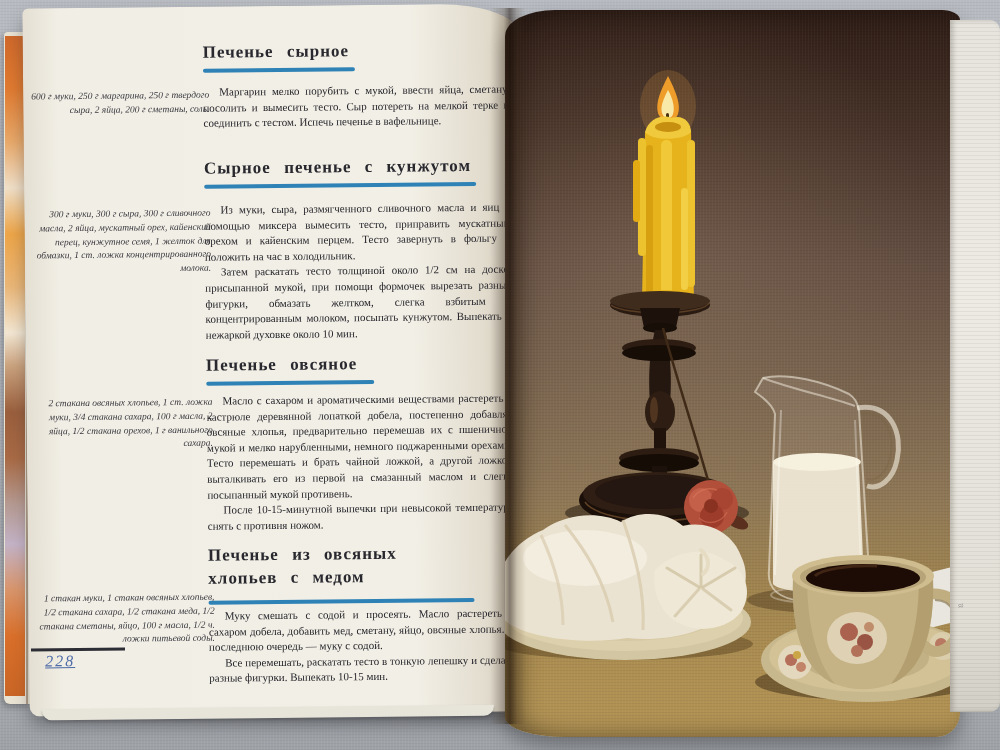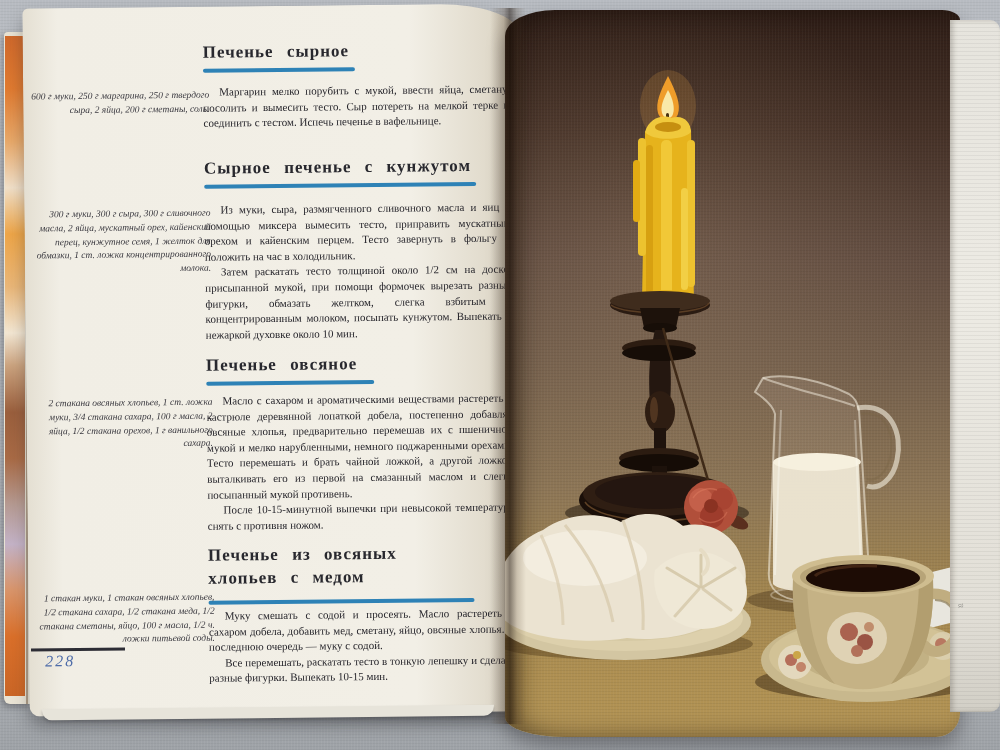--- a/index.html
+++ b/index.html
@@ -47,21 +47,21 @@
   .rbody p{margin:0;text-indent:16px;}
 
   .s1{top:36px;}  .s1 .rule{top:26px;width:152px;} .s1 .ing{top:46px;} .s1 .rbody{top:42px;}
   .s2{top:152px;} .s2 .rule{top:26px;width:272px;} .s2 .ing{top:48px;} .s2 .rbody{top:44px;}
   .s3{top:349px;} .s3 .rule{top:26px;width:168px;} .s3 .ing{top:40px;} .s3 .rbody{top:38px;}
   .s4{top:538px;} .s4 .rtitle{width:240px;line-height:1.35;}
   .s4 .rule{top:56px;width:266px;} .s4 .ing{top:46px;} .s4 .rbody{top:64px;}
 
   .pn-rule{position:absolute;left:2px;top:640px;width:94px;height:2.5px;background:#2d2d35;}
   .pagenum{position:absolute;left:16px;top:644px;font-size:16px;font-style:italic;
-    color:#4e6ca8;letter-spacing:2px;}
+    color:#4e6ca8;letter-spacing:2px;text-decoration:underline;}
 
   
   .right-page{left:505px;top:10px;width:455px;height:727px;
     border-radius:50px 18px 24px 60px / 26px 10px 24px 20px;
     background:
       repeating-linear-gradient(90deg, rgba(255,255,255,0.03) 0 1px, transparent 1px 3px),
       repeating-linear-gradient(0deg, rgba(0,0,0,0.05) 0 1px, transparent 1px 3px),
       radial-gradient(circle at 35% 32%, rgba(210,180,140,0.16), transparent 46%),
       linear-gradient(180deg,#2e1d16 0%,#443026 16%,#614c40 34%,#75604c 50%,#8d7656 66%,#a1854f 80%,#af9052 92%,#b29354 100%);
     box-shadow:0 10px 18px rgba(40,40,45,0.4), inset 14px 0 22px rgba(15,8,5,0.45);}

